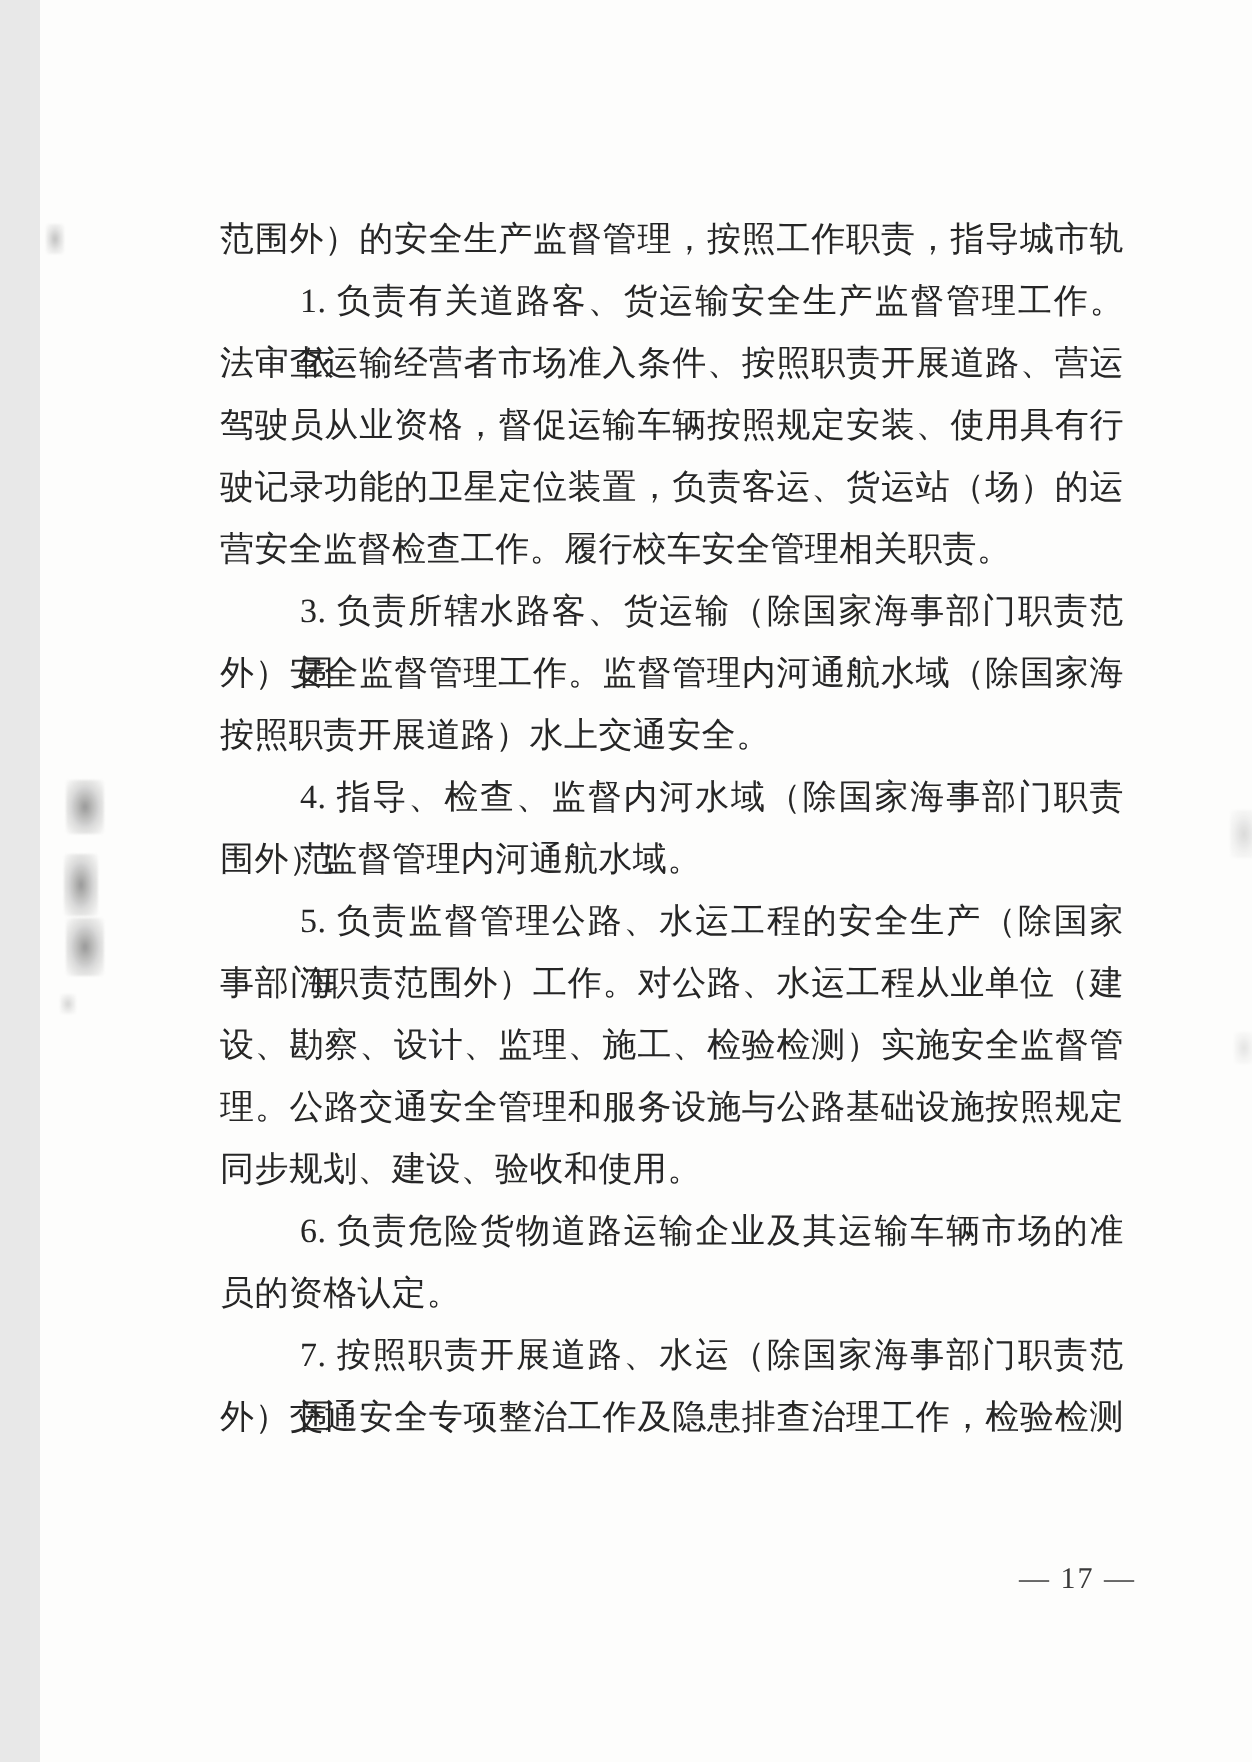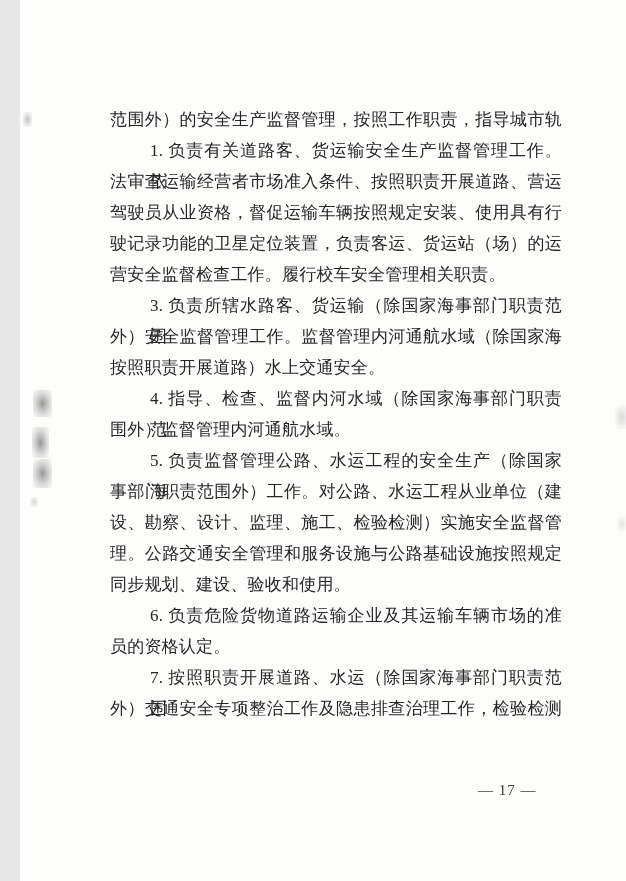--- a/index.html
+++ b/index.html
@@ -28,20 +28,21 @@
   .line.j { text-align: justify; text-align-last: justify; }
   .line.indent { padding-left: 40px; }
   .pagenum {
     position: absolute;
     left: 458px; top: 782px;
     width: 90px;
     font-size: 15px;
     letter-spacing: 1px;
     color: #3a3a3a;
     white-space: nowrap;
+    text-align: right;
   }
   
   .artifact {
     position: absolute;
     background: radial-gradient(ellipse at center, rgba(70,70,70,0.55) 0%, rgba(120,120,120,0.25) 55%, rgba(160,160,160,0) 100%);
     filter: blur(0.6px);
   }
   .a1 { left: 13px; top: 390px; width: 19px; height: 27px; }
   .a2 { left: 12px; top: 427px; width: 17px; height: 31px; }
   .a3 { left: 13px; top: 459px; width: 19px; height: 29px; }

